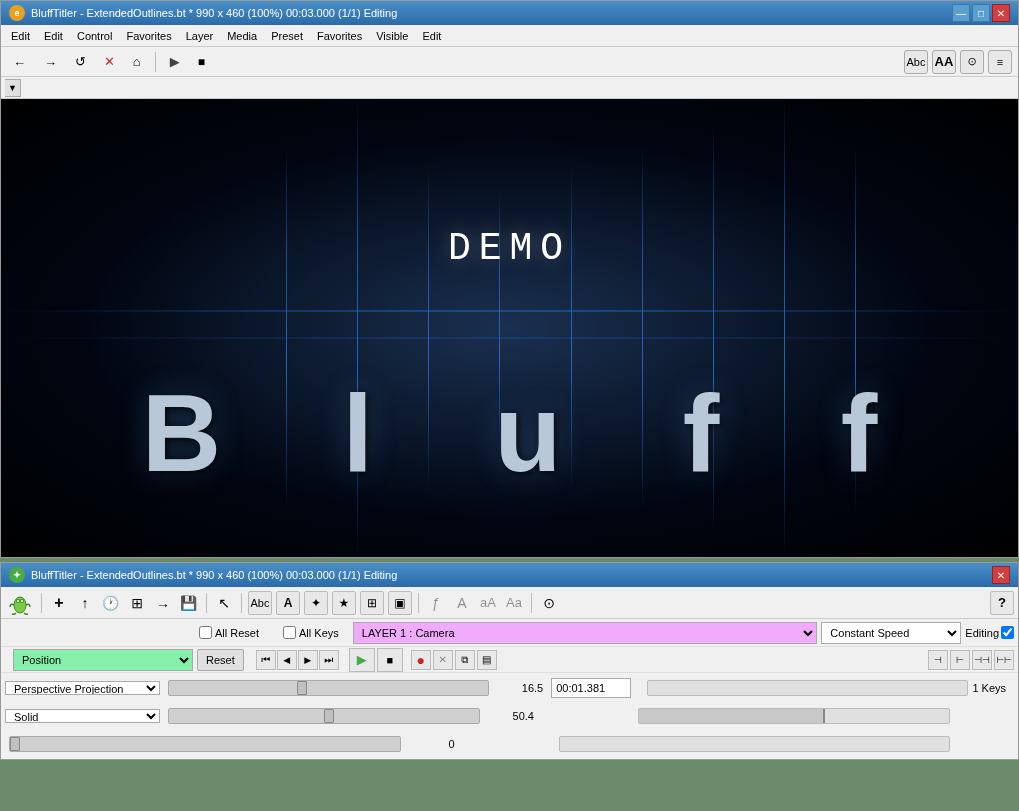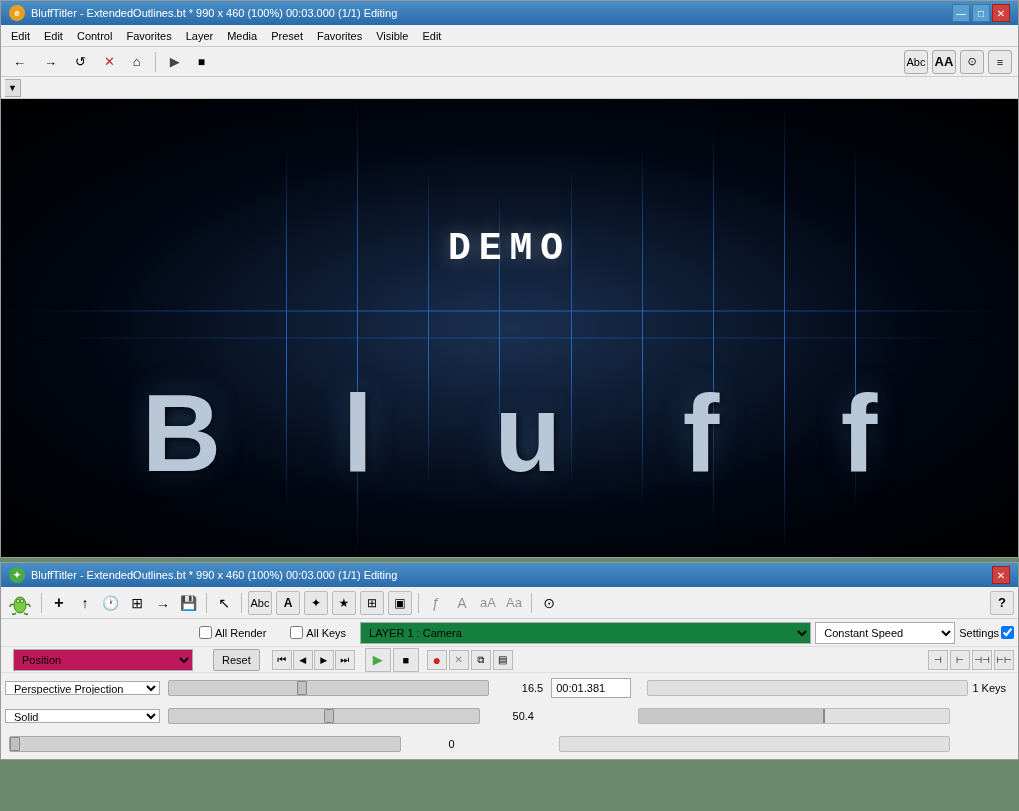--- a/index.html
+++ b/index.html
@@ -140,21 +140,21 @@
     }
     .demo-text {
       position: absolute;
       top: 28%;
       left: 50%;
       transform: translateX(-50%);
       color: white;
       font-size: 38px;
       font-family: 'Courier New', monospace;
       letter-spacing: 8px;
-      font-weight: 700;
+      font-weight: 400;
       text-shadow: 0 0 20px rgba(255,255,255,0.3);
     }
     .bluff-letters {
       position: absolute;
       bottom: 15%;
       left: 0; right: 0;
       display: flex; justify-content: space-around;
       padding: 0 80px;
     }
     .bluff-letter {
@@ -239,21 +239,21 @@
       display: flex; align-items: center; gap: 3px;
       font-size: 11px;
     }
     .cb { width: 13px; height: 13px; cursor: pointer; }
 
     .layer-select {
       flex: 1;
       height: 22px;
       font-size: 11px;
       border: 1px solid #aaa;
-      background: #15803d;
+      background: #f0abfc;
       padding: 0 4px;
     }
     .speed-select {
       width: 140px;
       height: 22px;
       font-size: 11px;
       border: 1px solid #aaa;
       background: white;
       padding: 0 4px;
     }
@@ -269,32 +269,31 @@
       gap: 4px;
       background: #f0f0f0;
       border-bottom: 1px solid #ddd;
       height: 26px;
     }
     .pos-select {
       width: 180px;
       height: 22px;
       font-size: 11px;
       border: 1px solid #aaa;
-      background: #be185d;
+      background: #86efac;
       padding: 0 4px;
     }
     .reset-btn {
       height: 22px;
       padding: 0 8px;
       font-size: 11px;
       border: 1px solid #aaa;
       background: #e0e0e0;
       cursor: pointer;
       border-radius: 2px;
-      margin-left: 16px;
     }
     
     .transport-btns {
       display: flex; gap: 1px; margin-left: auto;
     }
     .tport-btn {
       width: 20px; height: 20px;
       border: 1px solid #bbb;
       background: #e8e8e8;
       cursor: pointer;
@@ -517,35 +516,35 @@
     <div class="icon-box" style="font-size:14px;">⊙</div>
     <div style="margin-left:auto;">
       <div class="icon-box-border" style="font-size:13px;font-weight:bold;">?</div>
     </div>
   </div>
 
   <div class="controls-row">
     <div style="width:190px;"></div>
     <label class="checkbox-label">
       <input type="checkbox" class="cb" style="">
-      <span>All Render</span>
+      <span>All Reset</span>
     </label>
     <label class="checkbox-label" style="margin-left:20px;">
       <input type="checkbox" class="cb" style="">
       <span>All Keys</span>
     </label>
     <div style="margin-left:10px;display:flex;align-items:center;gap:4px;flex:1;">
       <select class="layer-select">
         <option>LAYER 1 : Camera</option>
       </select>
       <select class="speed-select">
         <option>Constant Speed</option>
       </select>
       <label class="visible-cb">
-        <span>Settings</span>
+        <span>Editing</span>
         <input type="checkbox" class="cb" checked="" style="">
       </label>
     </div>
   </div>
 
   <div class="position-row">
     <div style="width:4px;"></div>
     <select class="pos-select">
       <option>Position</option>
     </select>

